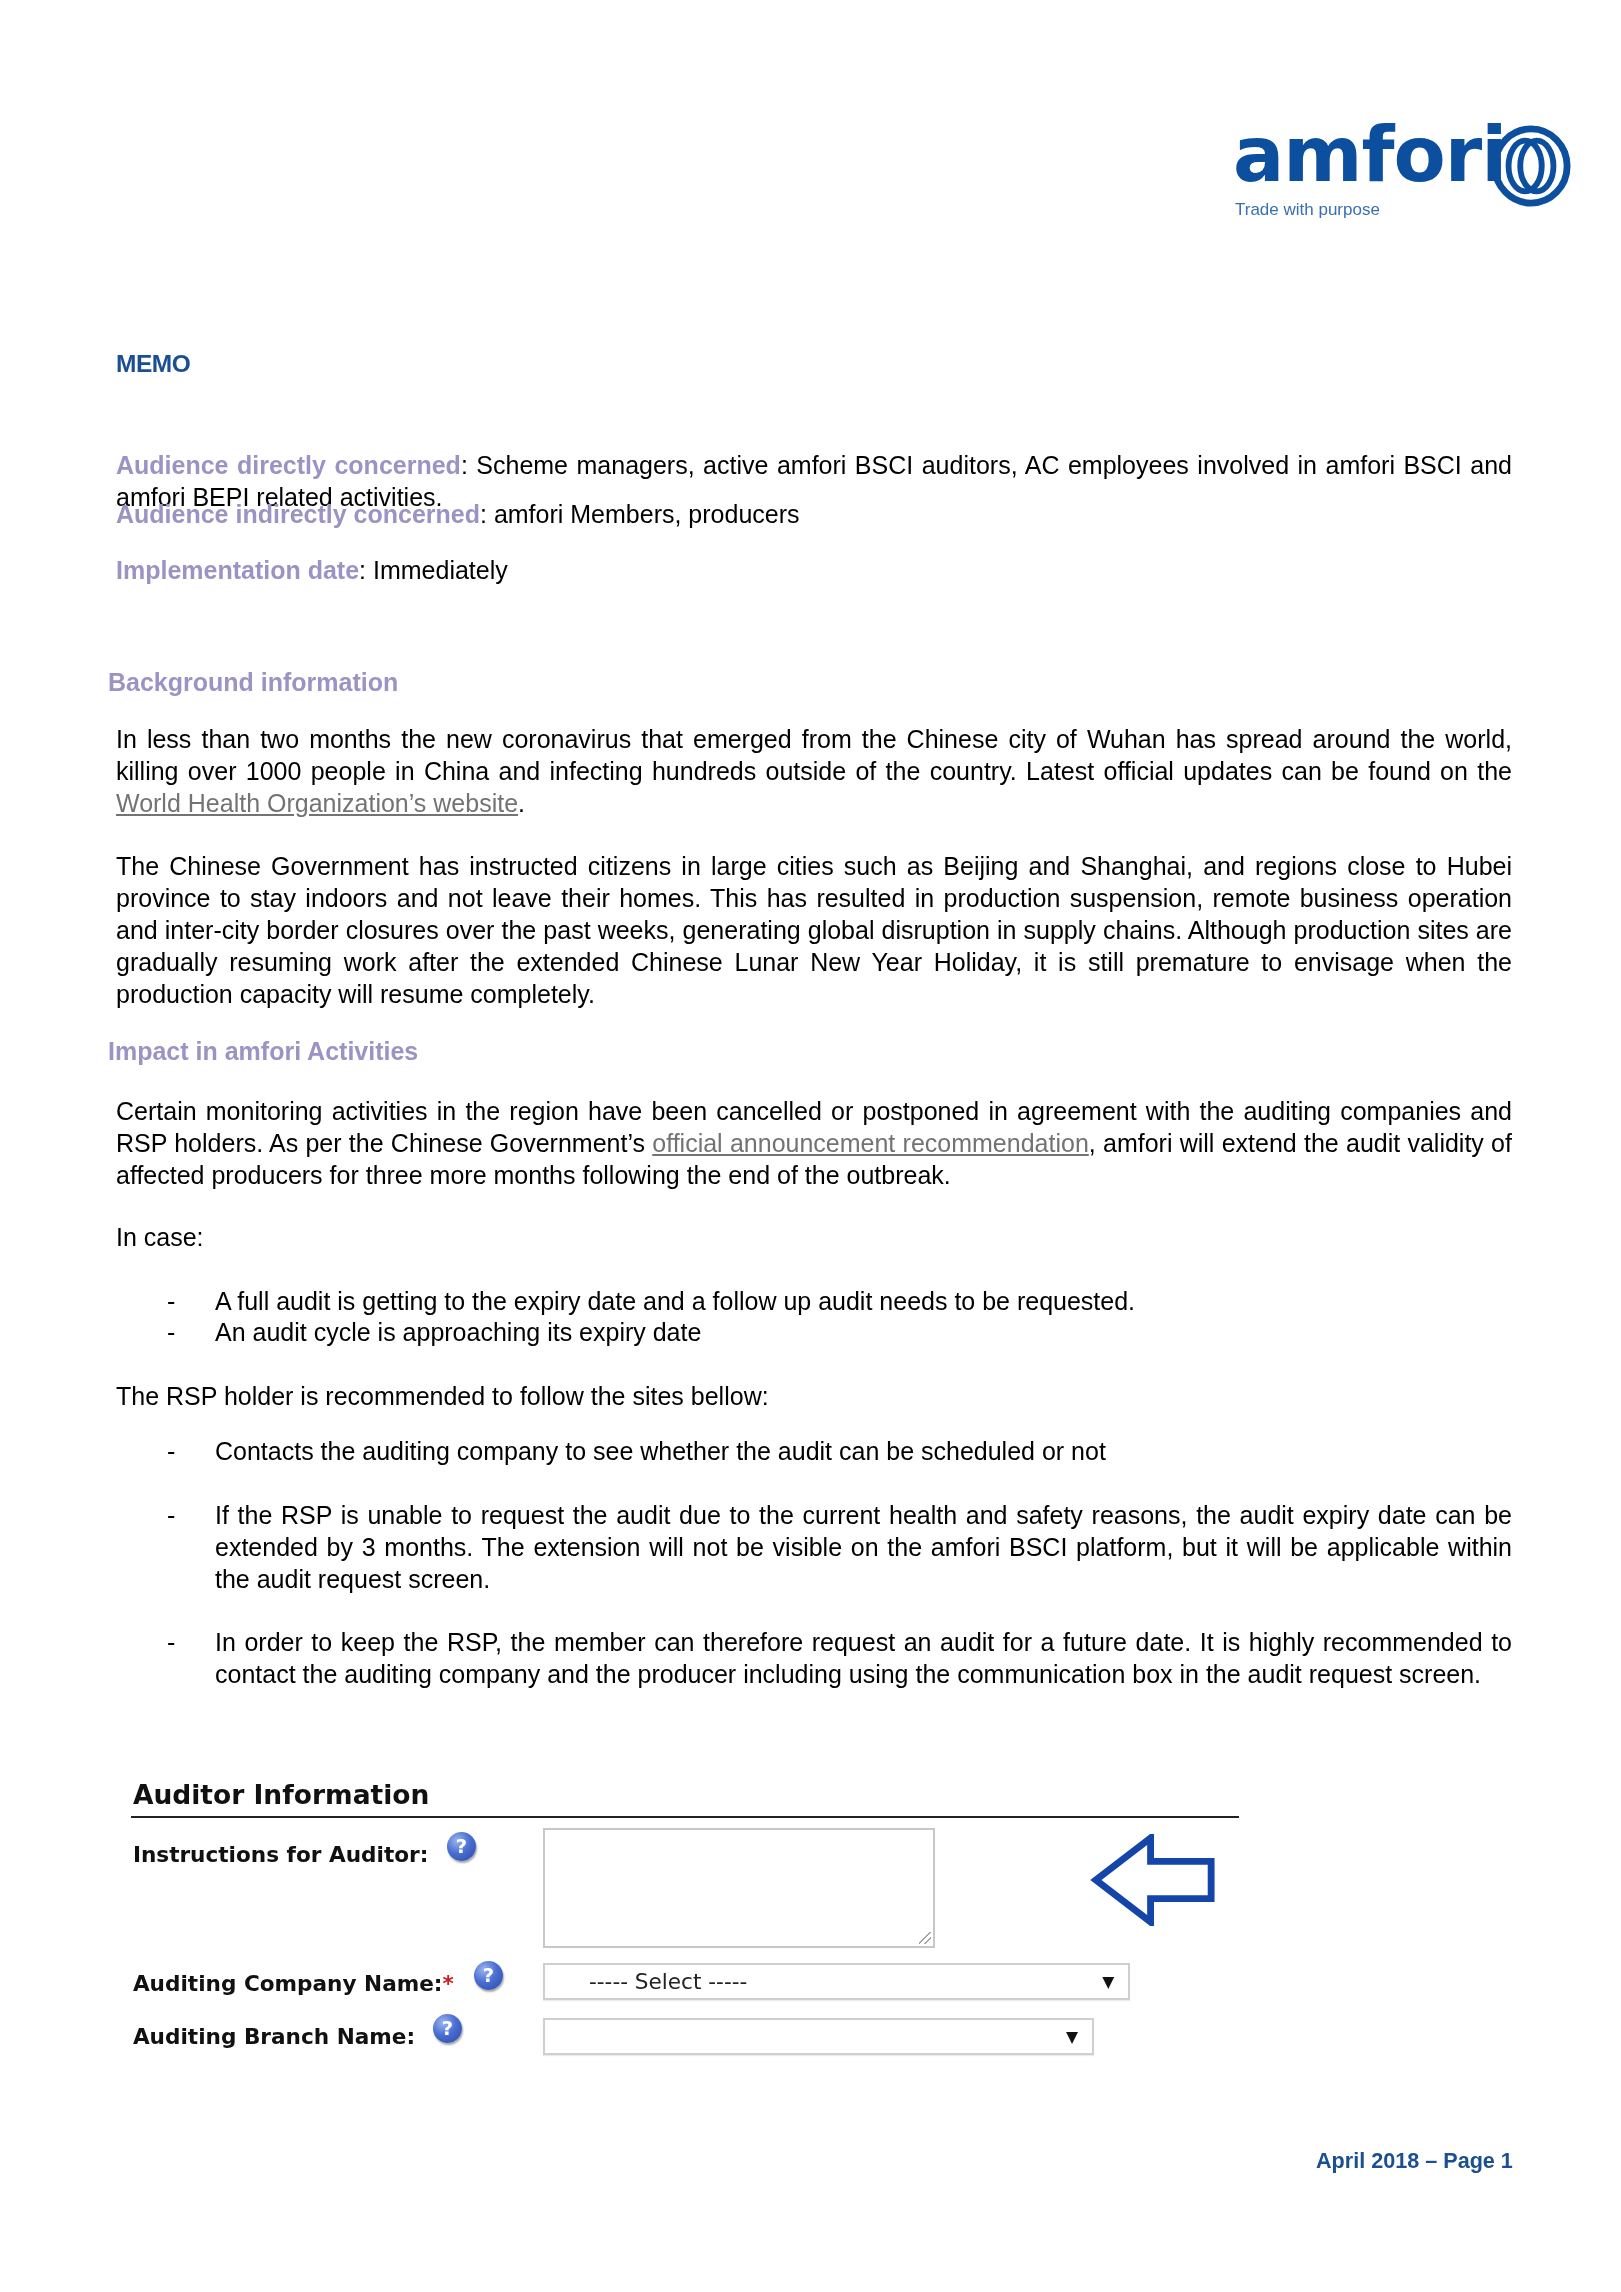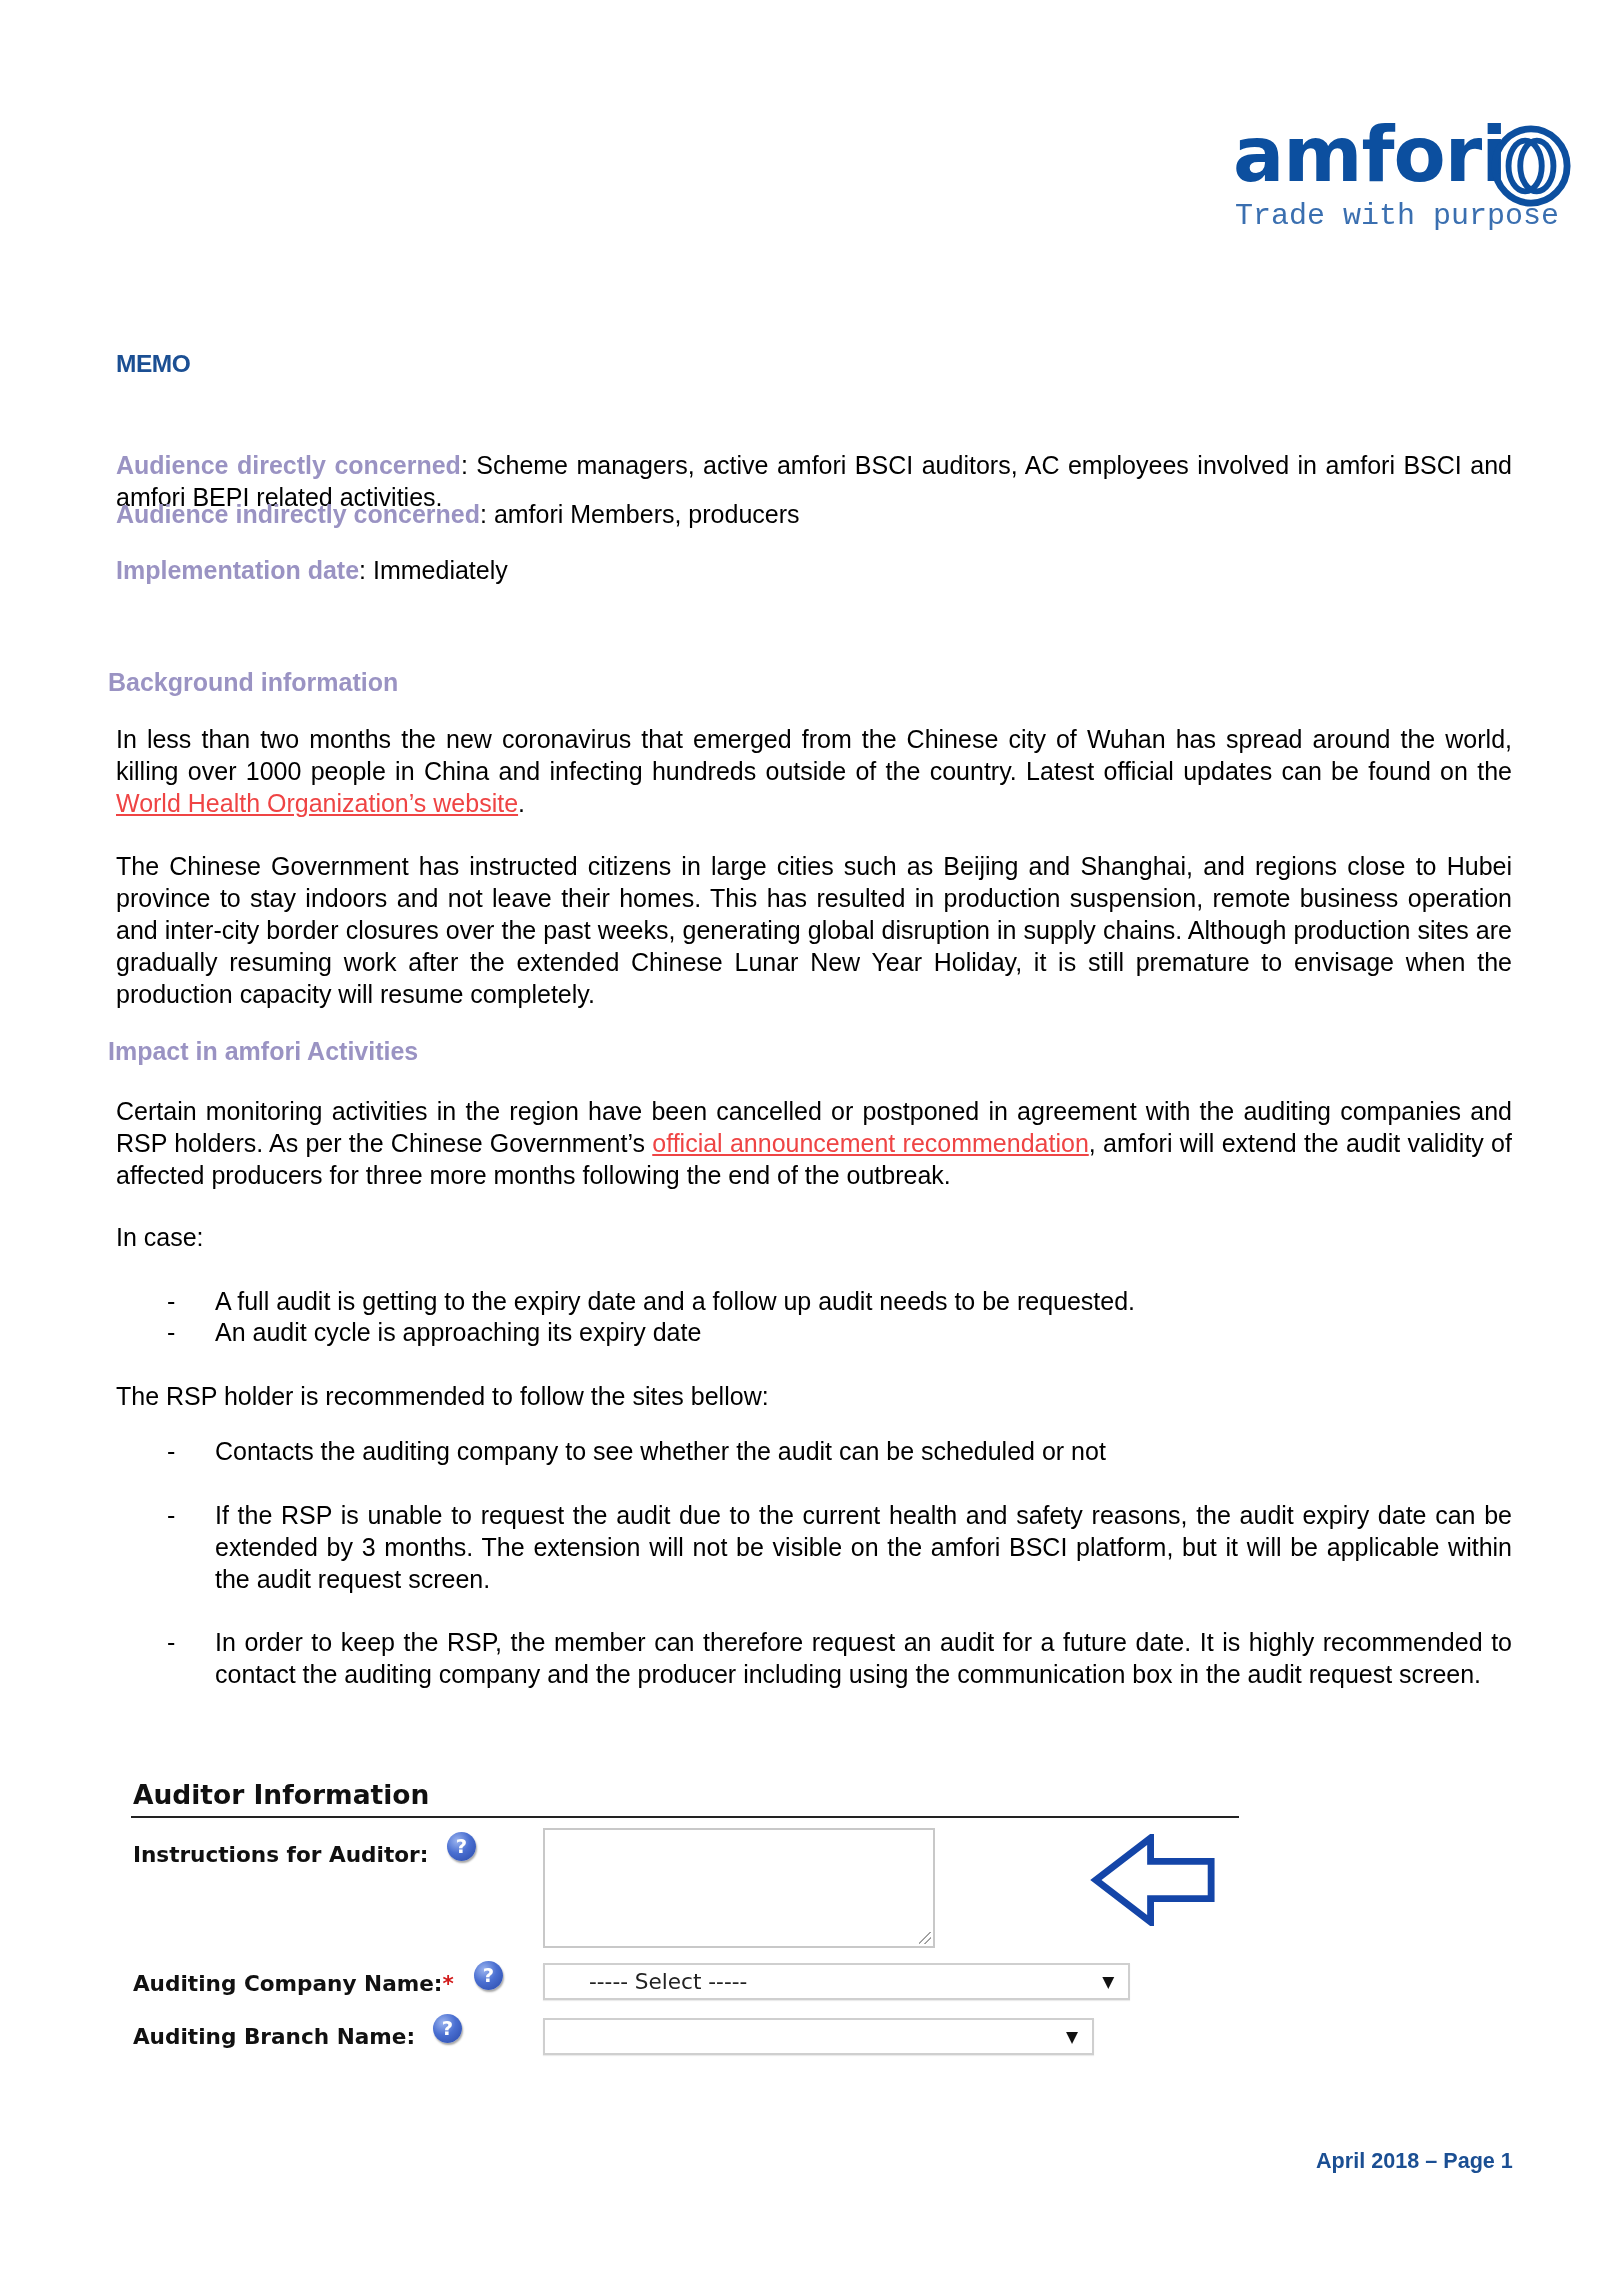--- a/index.html
+++ b/index.html
@@ -4,30 +4,30 @@
 <style>
   html, body { margin: 0; padding: 0; background: #ffffff; }
   body { width: 1621px; height: 2293px; position: relative; overflow: hidden;
          font-family: "Liberation Sans", sans-serif; color: #000; }
   .abs { position: absolute; }
 
   
   .logo { left: 1233px; top: 123px; width: 353px; height: 118px; }
   .logo-word { position: absolute; left: 0; top: -5.9px; font-family: "DejaVu Sans", sans-serif;
                font-weight: bold; font-size: 76px; letter-spacing: -1px; color: #0c4f9f; line-height: 1; }
-  .logo-tag { position: absolute; left: 2px; top: 78px; font-family: Liberation Mono, monospace;
-              font-size: 30px; color: #3a6fb0; line-height: 1; }
+  .logo-tag { position: absolute; left: 2px; top: 78px; font-family: Liberation Sans, sans-serif;
+              font-size: 17px; color: #3a6fb0; line-height: 1; }
   .logo-mark { position: absolute; left: 257px; top: 2px; width: 82px; height: 82px; }
 
   .memo { left: 116px; top: 350px; font-weight: bold; font-size: 24.5px; color: #1b4f93; letter-spacing: -0.5px; }
 
   .body-text { font-size: 25px; line-height: 32px; width: 1396px; left: 116px; text-align: justify; }
   .label { color: #9a93c3; font-weight: bold; }
   .heading { left: 108px; font-size: 25px; font-weight: bold; color: #9a93c3; }
-  a.link { color: #ef4444; text-decoration: underline; }
+  a.link { color: #737373; text-decoration: underline; }
 
   .bullet { left: 116px; width: 1396px; font-size: 25px; line-height: 32px; }
   .bullet .dash { position: absolute; left: 51px; top: 0; }
   .bullet .btext { margin-left: 99px; display: block; text-align: justify; }
 
   
   .form { left: 127px; top: 1779px; width: 1117px; height: 294px; font-family: "DejaVu Sans", sans-serif; }
   .form-title { position: absolute; left: 5.9px; top: 0; font-size: 26.5px; font-weight: bold; color: #111; }
   .form-rule { position: absolute; left: 3.9px; top: 37px; width: 1108px; height: 2px; background: #222; }
   .form-label { position: absolute; font-size: 21.6px; font-weight: bold; color: #111; }

